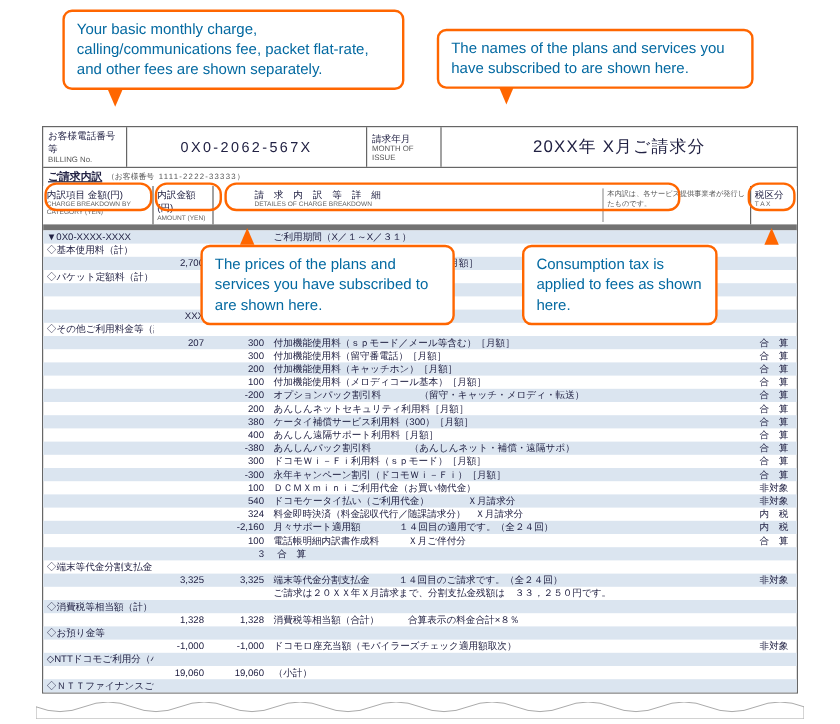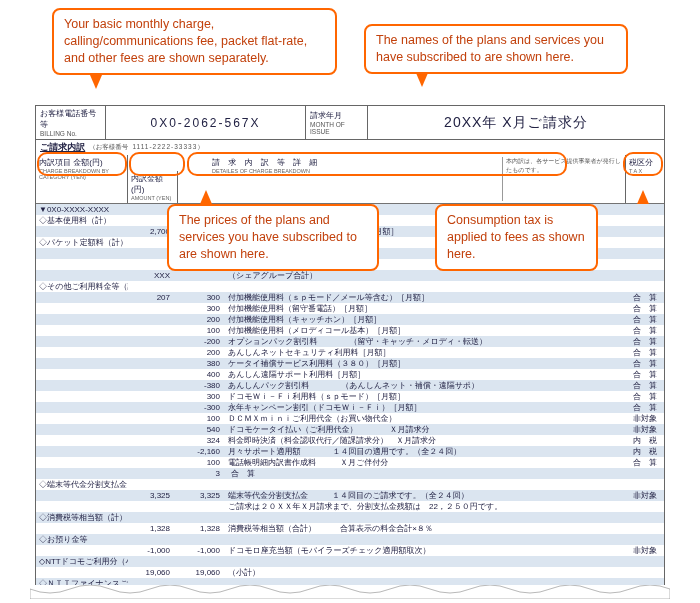--- a/index.html
+++ b/index.html
@@ -12,21 +12,21 @@
     position: relative;
     font-size: 8px;
     color: #333;
   }
   .callout {
     position: absolute;
     background: #fff;
     border: 2px solid #ff6600;
     border-radius: 8px;
     padding: 6px 10px;
-    color: #c2410c;
+    color: #0369a1;
     font-size: 12.5px;
     line-height: 1.35;
     z-index: 20;
     font-family: Arial, sans-serif;
   }
   .arrow-down {
     width: 0; height: 0;
     border-left: 6px solid transparent;
     border-right: 6px solid transparent;
     border-top: 14px solid #ff6600;
@@ -65,21 +65,21 @@
   .bill-title {
     padding: 1px 4px;
     font-size: 9px;
     font-weight: bold;
     display:flex;
     align-items:center;
   }
   .bill-title .sub { font-size:6.5px; font-weight:normal; color:#555; margin-left:4px;}
   .col-head {
     display:flex;
-    border-bottom: 1px solid #737373;
+    border-bottom: 5px solid #737373;
     background:#fff;
     justify-content:flex-end;
   }
   .col-head > div {
     border-right:1px solid #666;
     padding:2px 3px;
   }
   .col-head .en { font-size:5.5px; color:#666; display:block; }
   .rows { }
   .row {
@@ -158,21 +158,21 @@
   <div class="bill-title">
     <span style="text-decoration:underline;">ご請求内訳</span>
     <span class="sub">（お客様番号</span>
     <span class="sub" style="letter-spacing:1px;">1111-2222-33333）</span>
   </div>
   <div class="col-head">
     <div style="width:92px;">
       <span>内訳項目 金額(円)</span>
       <span class="en">CHARGE BREAKDOWN BY CATEGORY (YEN)</span>
     </div>
-    <div style="width:50px;margin-top:16px;">
+    <div style="width:50px;">
       <span>内訳金額(円)</span>
       <span class="en">AMOUNT (YEN)</span>
     </div>
     <div style="flex:1; display:flex;">
       <div style="flex:1;margin-left:31px;">
         <span style="letter-spacing:3px;">請 求 内 訳 等 詳 細</span>
         <span class="en">DETAILES OF CHARGE BREAKDOWN</span>
       </div>
       <div style="width:120px; font-size:6px; color:#555; border-left:1px solid #999; padding-left:3px;">
         <span>本内訳は、各サービス提供事業者が発行したものです。</span>
@@ -279,21 +279,21 @@
         <div class="c1"></div>
         <div class="c2"></div>
         <div class="c3">200</div>
         <div class="c4">あんしんネットセキュリティ利用料［月額］</div>
         <div class="c5">合　算</div>
       </div>
       <div class="row stripe">
         <div class="c1"></div>
         <div class="c2"></div>
         <div class="c3">380</div>
-        <div class="c4">ケータイ補償サービス利用料（３８０）［月額］</div>
+        <div class="c4">ケータイ補償サービス利用料（300）［月額］</div>
         <div class="c5">合　算</div>
       </div>
       <div class="row">
         <div class="c1"></div>
         <div class="c2"></div>
         <div class="c3">400</div>
         <div class="c4">あんしん遠隔サポート利用料［月額］</div>
         <div class="c5">合　算</div>
       </div>
       <div class="row stripe">
@@ -369,21 +369,21 @@
         <div class="c1"></div>
         <div class="c2">3,325</div>
         <div class="c3">3,325</div>
         <div class="c4">端末等代金分割支払金　　　１４回目のご請求です。（全２４回）</div>
         <div class="c5">非対象</div>
       </div>
       <div class="row">
         <div class="c1"></div>
         <div class="c2"></div>
         <div class="c3"></div>
-        <div class="c4">ご請求は２０ＸＸ年Ｘ月請求まで、分割支払金残額は　22，２５０円です。</div>
+        <div class="c4">ご請求は２０ＸＸ年Ｘ月請求まで、分割支払金残額は　３３，２５０円です。</div>
         <div class="c5"></div>
       </div>
       <div class="row stripe">
         <div class="c1">◇消費税等相当額（計）</div>
         <div class="c2"></div>
         <div class="c3"></div>
         <div class="c4"></div>
         <div class="c5"></div>
       </div>
       <div class="row">

